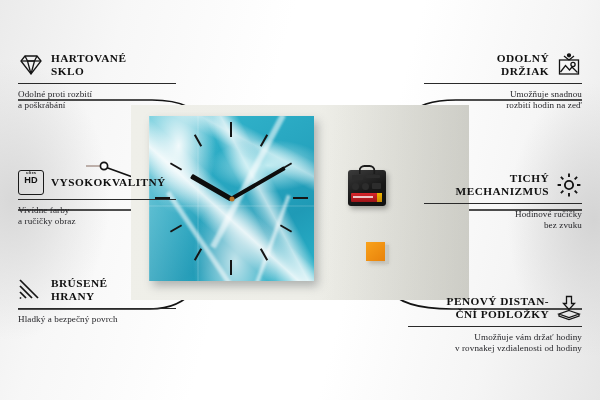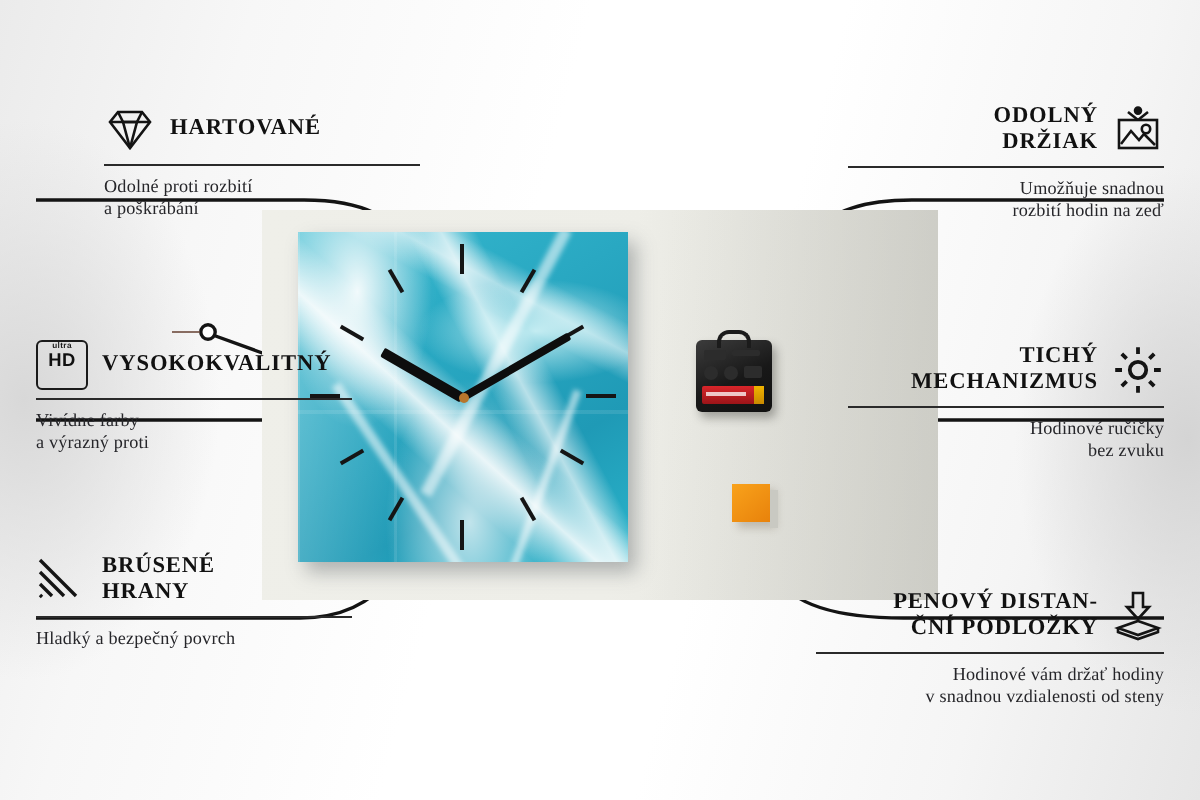--- a/index.html
+++ b/index.html
@@ -176,33 +176,34 @@
         <div class="lbl"></div>
           <div class="tip"></div>
       </div>
     </div>
 
     <div class="foam" style="left:235px;top:137px;">
       <div class="side"></div>
     </div>
   </div>
 
-  <div class="feat left" style="left:18px;top:52px;margin-left:34px;">
+  <div class="feat left" style="left:18px;top:52px;">
     <div class="fhead">
       <svg class="ficon" viewBox="0 0 26 26">
         <g fill="none" stroke="#141414" stroke-width="1.3">
           <path d="M3 9 L13 22 L23 9 L19 4 H7 Z"></path>
           <path d="M3 9 H23"></path>
             <path d="M7 4 L9.5 9 L13 22"></path>
             <path d="M19 4 L16.5 9 L13 22"></path>
           <path d="M9.5 9 H16.5"></path>
         </g>
       </svg>
       <div class="ftitle">
         <div>HARTOVANÉ</div>
+        <div>SKLO</div>
       </div>
     </div>
     <div class="frule"></div>
     <div class="fdesc">
       <div>Odolné proti rozbití</div>
       <div>a poškrábání</div>
     </div>
   </div>
 
   <div class="feat left" style="left:18px;top:170px;">
@@ -211,21 +212,21 @@
         <span class="u">ultra</span>
         <span class="h">HD</span>
       </div>
       <div class="ftitle">
         <div>VYSOKOKVALITNÝ</div>
       </div>
     </div>
     <div class="frule"></div>
     <div class="fdesc">
       <div>Vivídne farby</div>
-      <div>a výrazný proti</div>
+      <div>a ručičky obraz</div>
     </div>
   </div>
 
   <div class="feat left" style="left:18px;top:277px;">
     <div class="fhead">
       <svg class="ficon" viewBox="0 0 26 26">
         <g stroke="#141414" stroke-width="1.7">
           <path d="M2 3 L20 21"></path>
             <path d="M2 9 L14 21"></path>
             <path d="M2 15 L8 21"></path>
@@ -297,18 +298,18 @@
       <svg class="ficon" viewBox="0 0 26 26">
         <g fill="none" stroke="#141414" stroke-width="1.3">
           <path d="M10.5 1.5 h5 v7 h3 L13 14.5 L7.5 8.5 h3 Z"></path>
           <path d="M13 15.5 L23 19 L13 22.5 L3 19 Z"></path>
           <path d="M3 19 v2 L13 24.5 L23 21 v-2"></path>
         </g>
       </svg>
     </div>
     <div class="frule"></div>
     <div class="fdesc">
-      <div>Hodinové vám držať hodiny</div>
-      <div>v snadnou vzdialenosti od steny</div>
+      <div>Umožňuje vám držať hodiny</div>
+      <div>v rovnakej vzdialenosti od hodiny</div>
     </div>
   </div>
 
 </div>
 
 </body></html>

